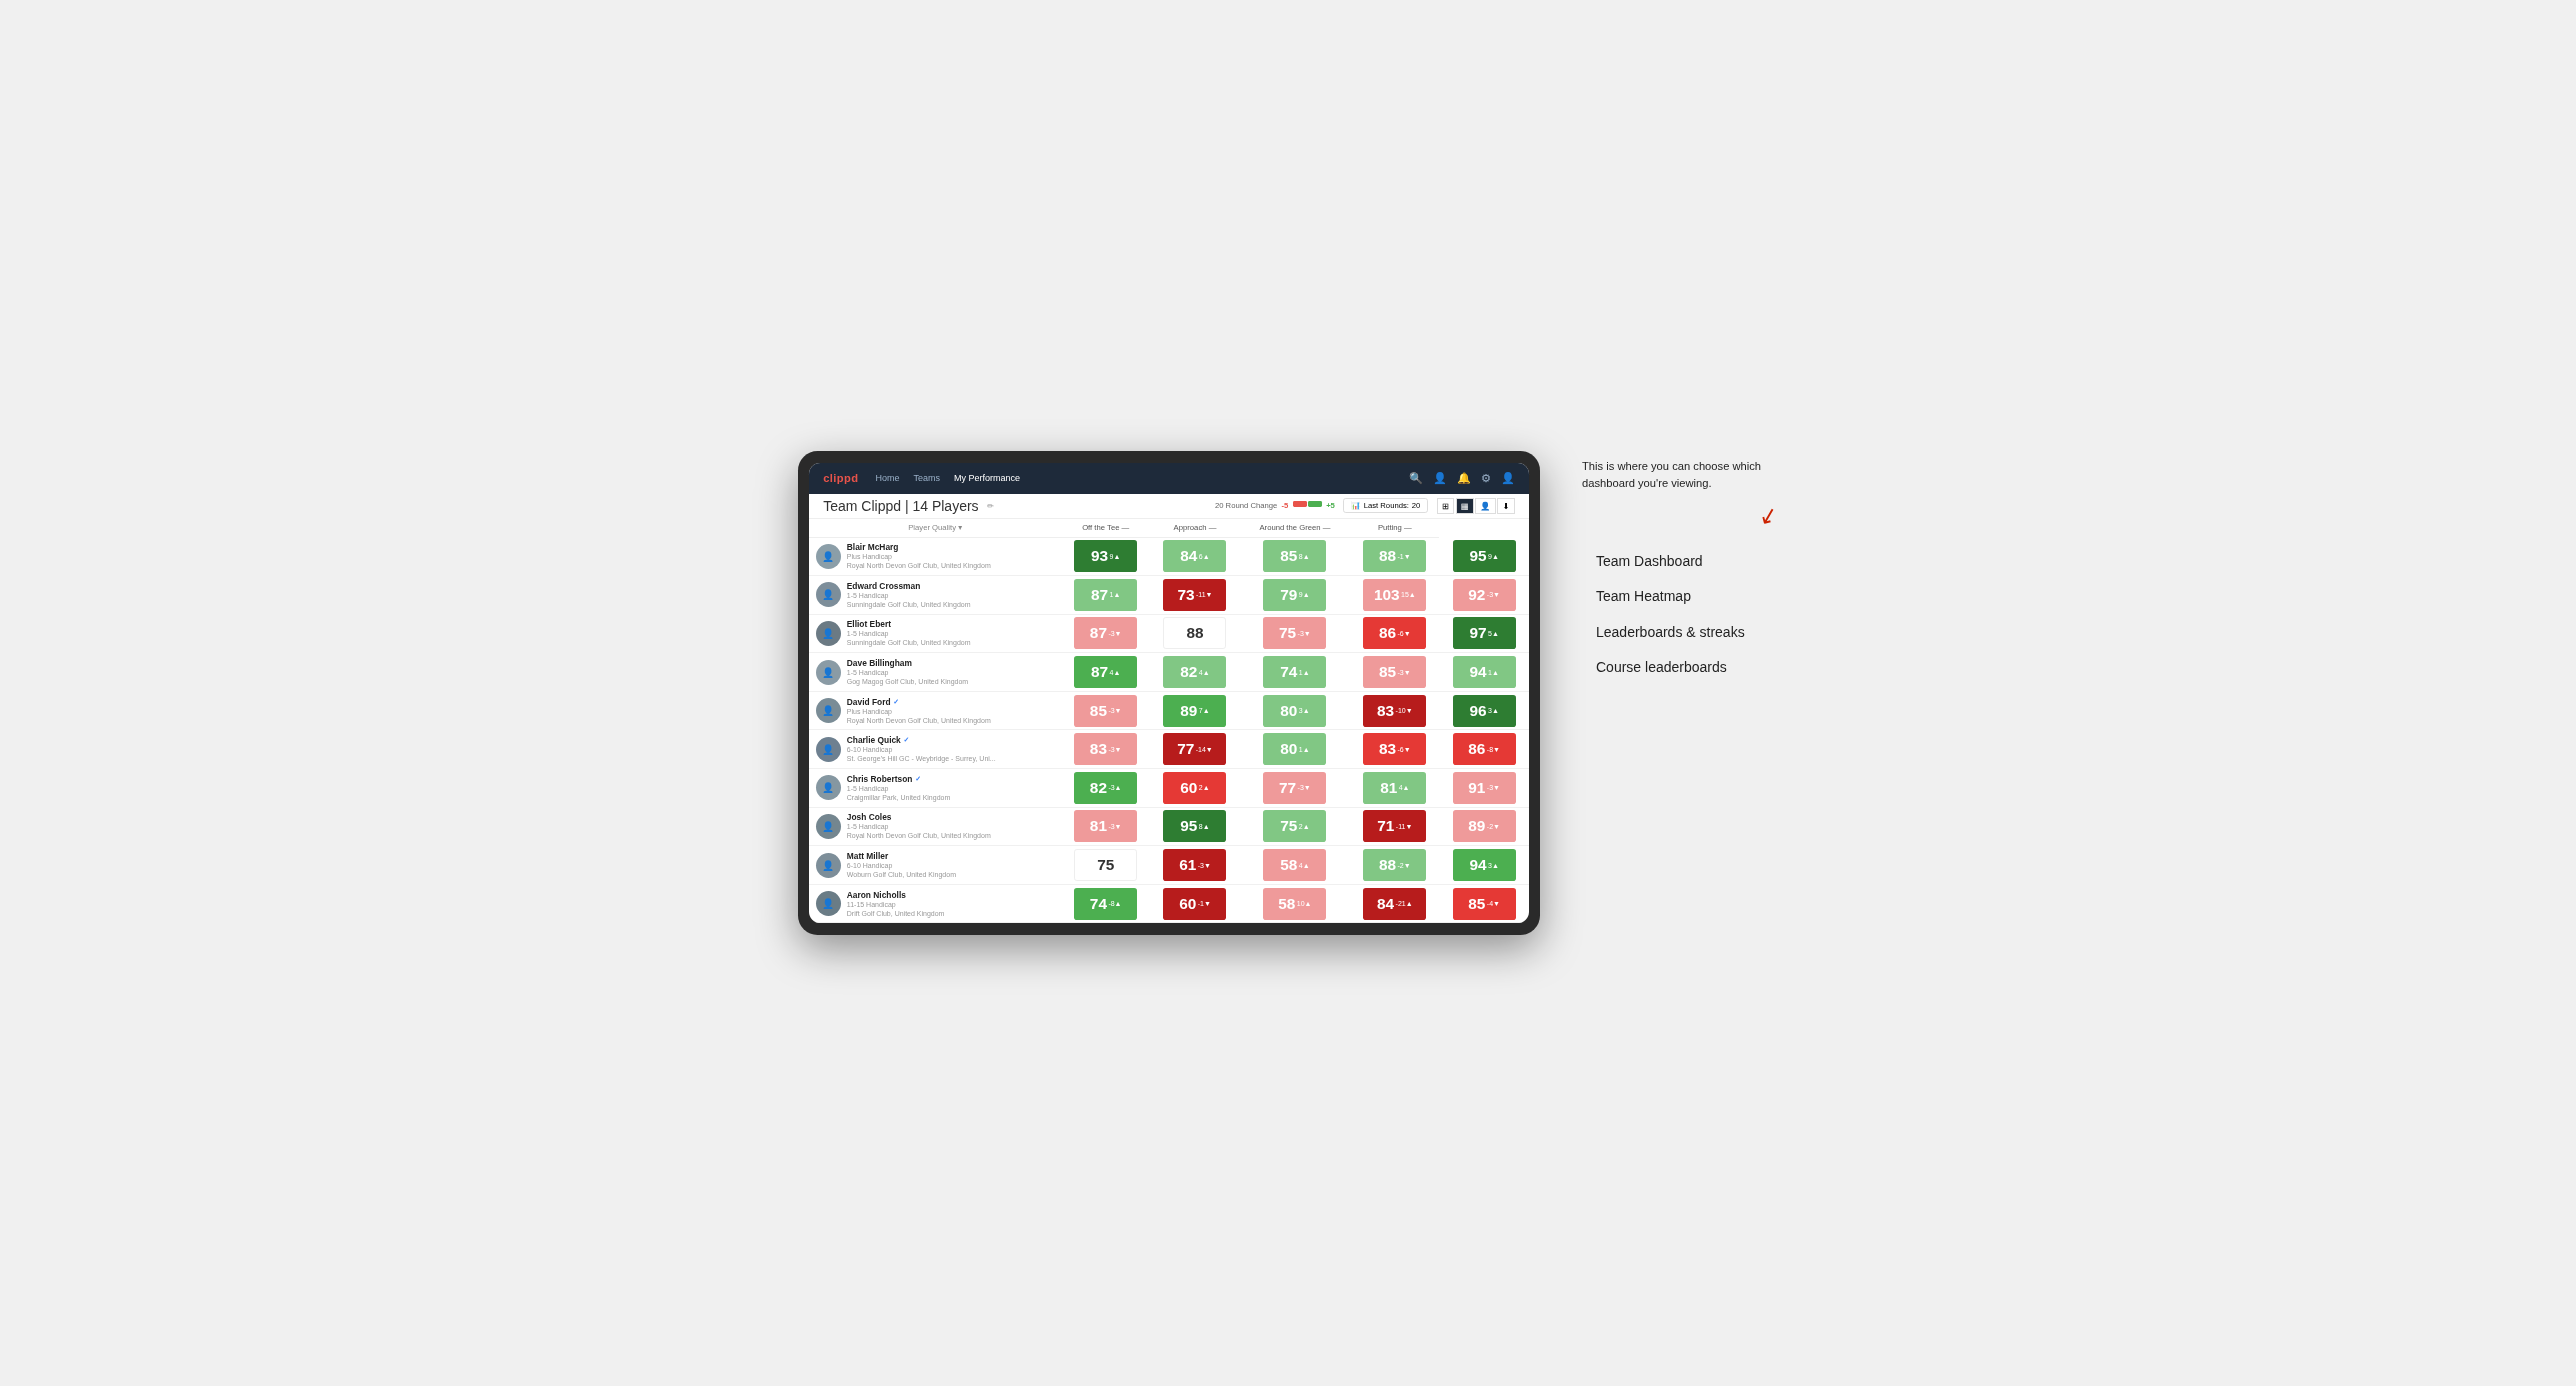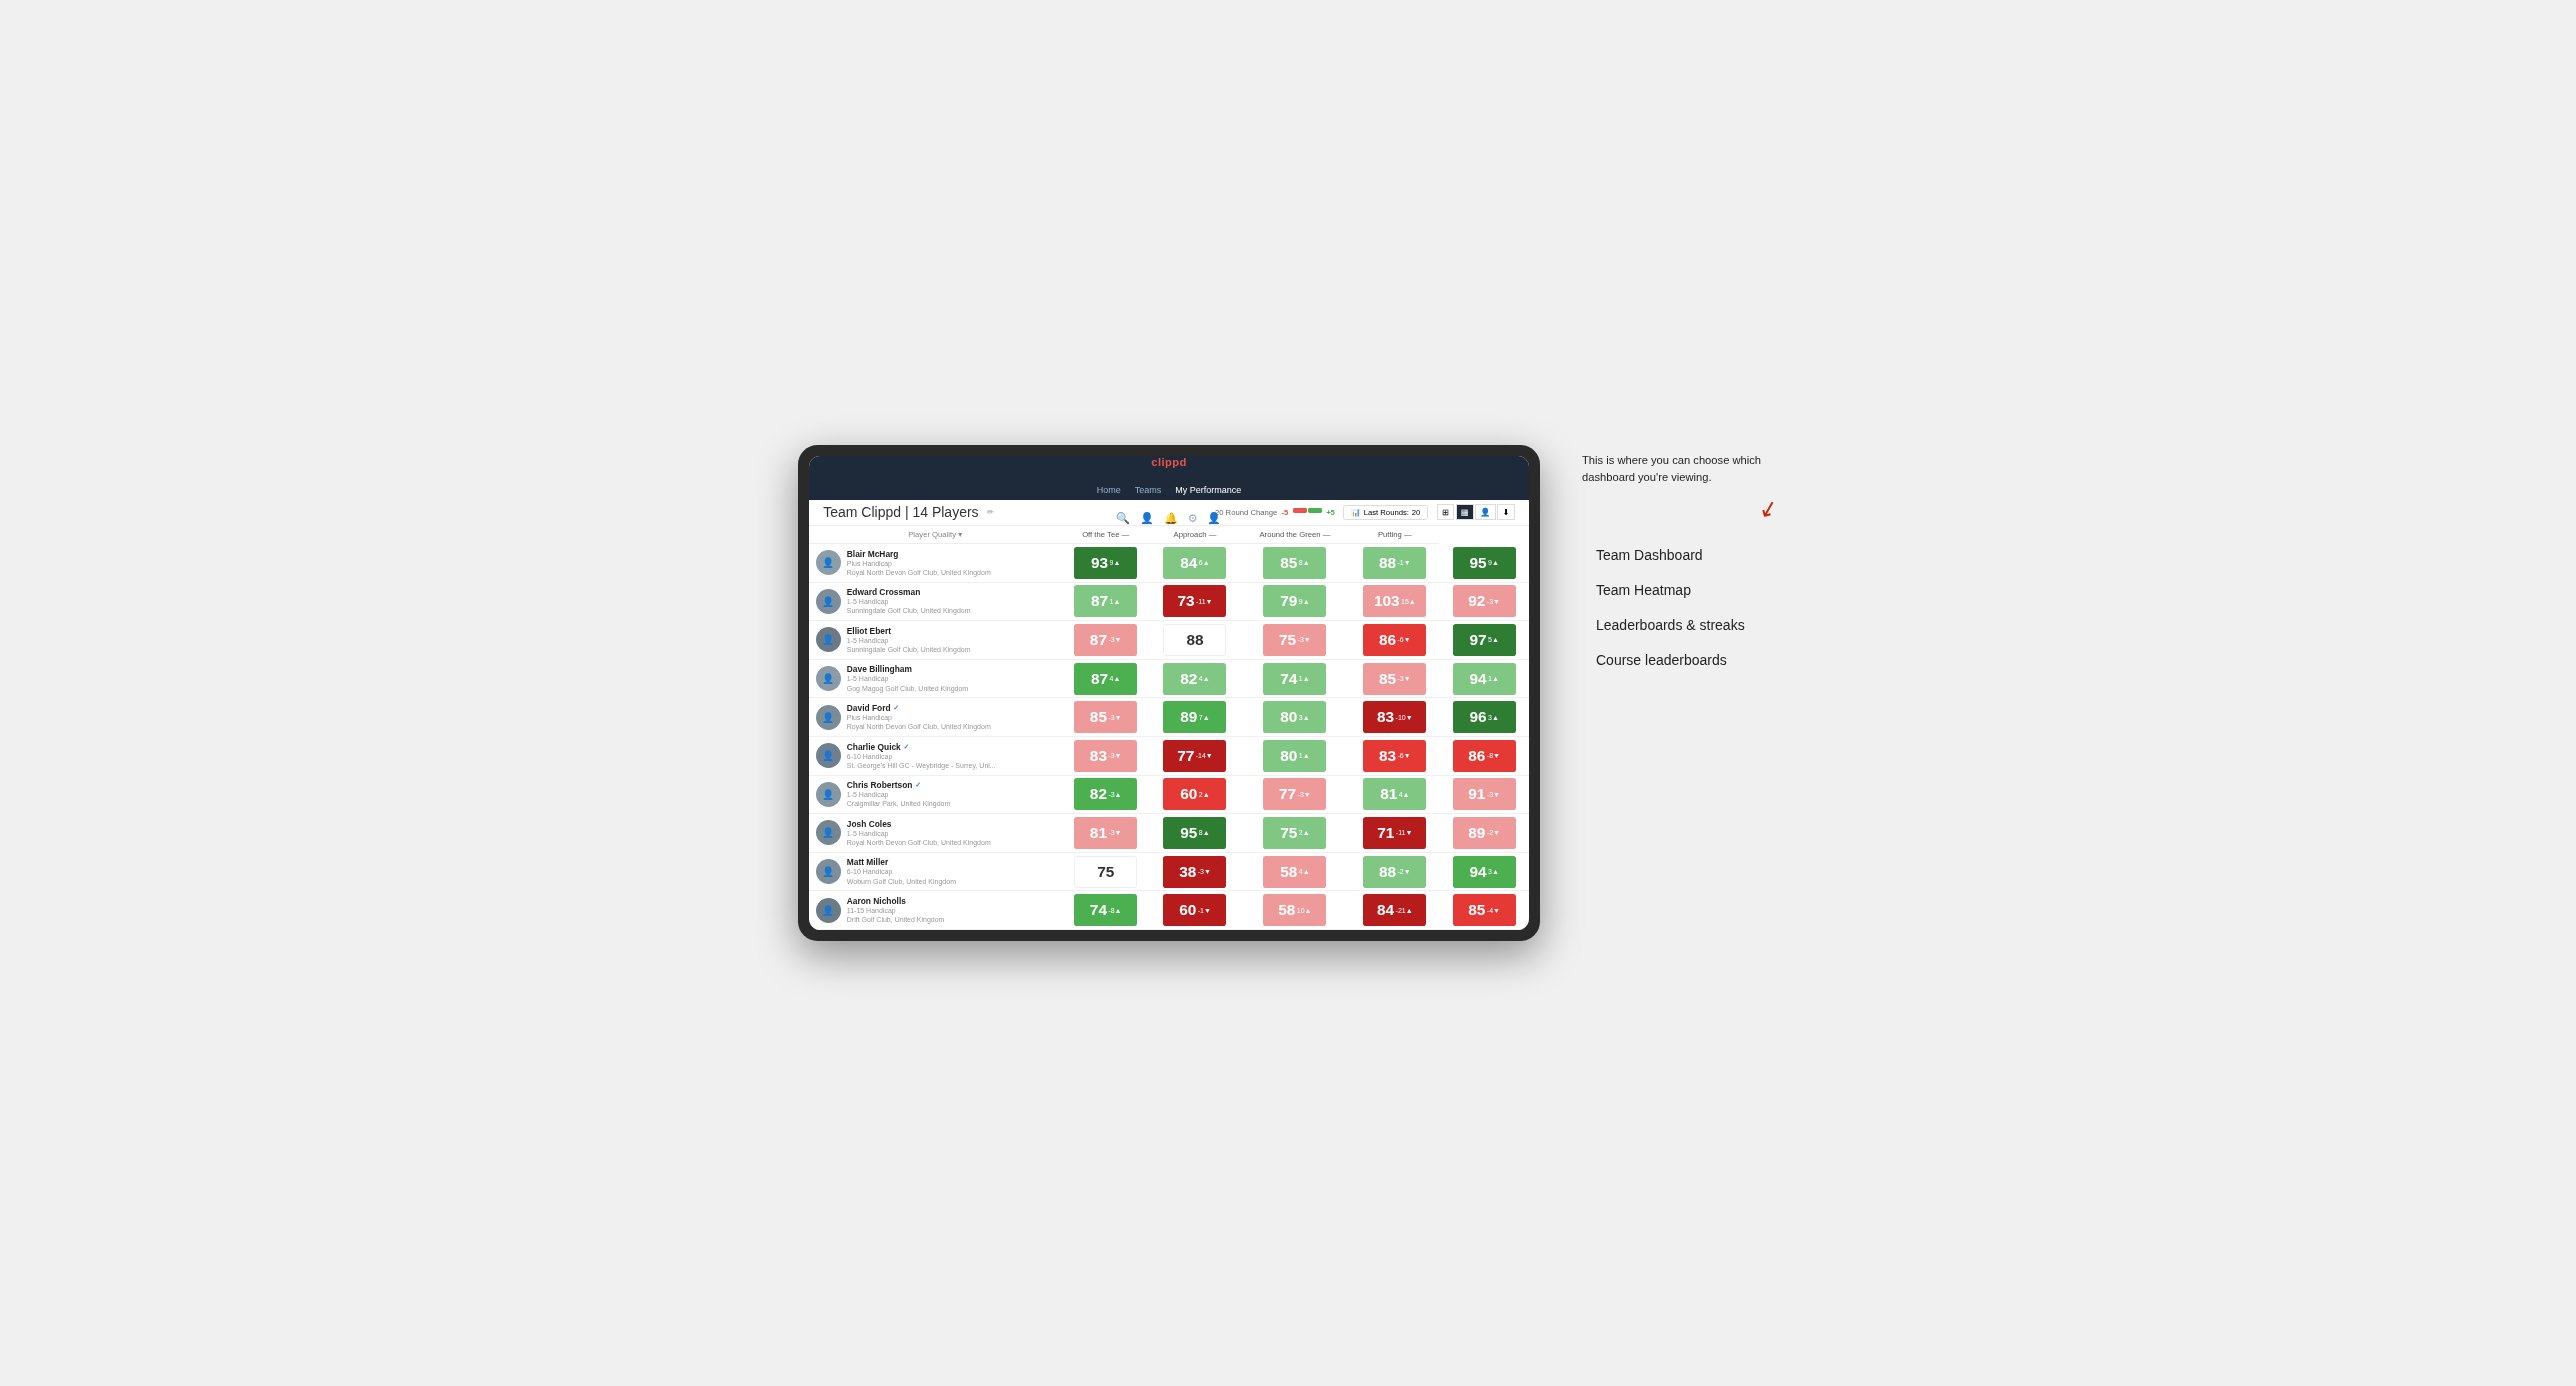--- a/index.html
+++ b/index.html
@@ -36,23 +36,22 @@
       border-radius: 11.2px;
       overflow: hidden;
     }
 
     
     .nav-bar {
       background: #1e2a3a;
       display: flex;
       align-items: center;
       padding: 0 14px;
-      height: 44px;
+      height: 31px;
       gap: 17px;
-      flex-direction: column;
     }
 
     .logo {
       color: #e8534a;
       font-weight: 700;
       font-size: 11.2px;
       letter-spacing: 0.4px;
     }
 
     .nav-links {
@@ -655,21 +654,21 @@
                     <div class="player-info">
                       <span class="player-name">Matt Miller</span>
                       <div class="player-meta">6-10 Handicap<br>Woburn Golf Club, United Kingdom</div>
                     </div>
                   </div>
                 </td>
                 <td class="score-cell"><div class="score-box" style="background: rgb(255, 255, 255); color: rgb(51, 51, 51); border: 0.7px solid rgb(238, 238, 238);">
                     <span class="score-main">75</span>
                   </div></td>
                 <td class="score-cell"><div class="score-box" style="background: rgb(183, 28, 28); color: rgb(255, 255, 255);">
-                    <span class="score-main">38</span>
+                    <span class="score-main">61</span>
                     <span class="score-delta" style="font-size: 7px;">-3▼</span>
                   </div></td>
                 <td class="score-cell"><div class="score-box" style="background: rgb(239, 154, 154); color: rgb(255, 255, 255);">
                     <span class="score-main">58</span>
                     <span class="score-delta" style="font-size: 7px;">4▲</span>
                   </div></td>
                 <td class="score-cell"><div class="score-box" style="background: rgb(129, 199, 132); color: rgb(255, 255, 255);">
                     <span class="score-main">88</span>
                     <span class="score-delta" style="font-size: 7px;">-2▼</span>
                   </div></td>

